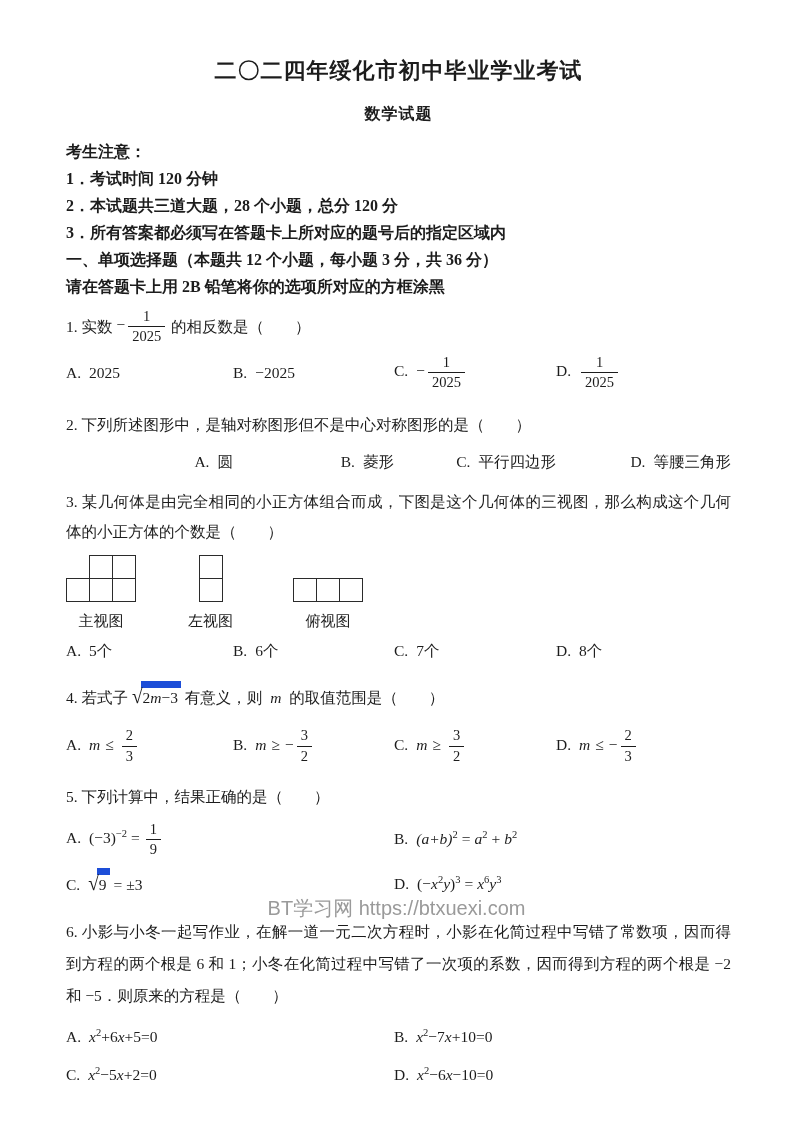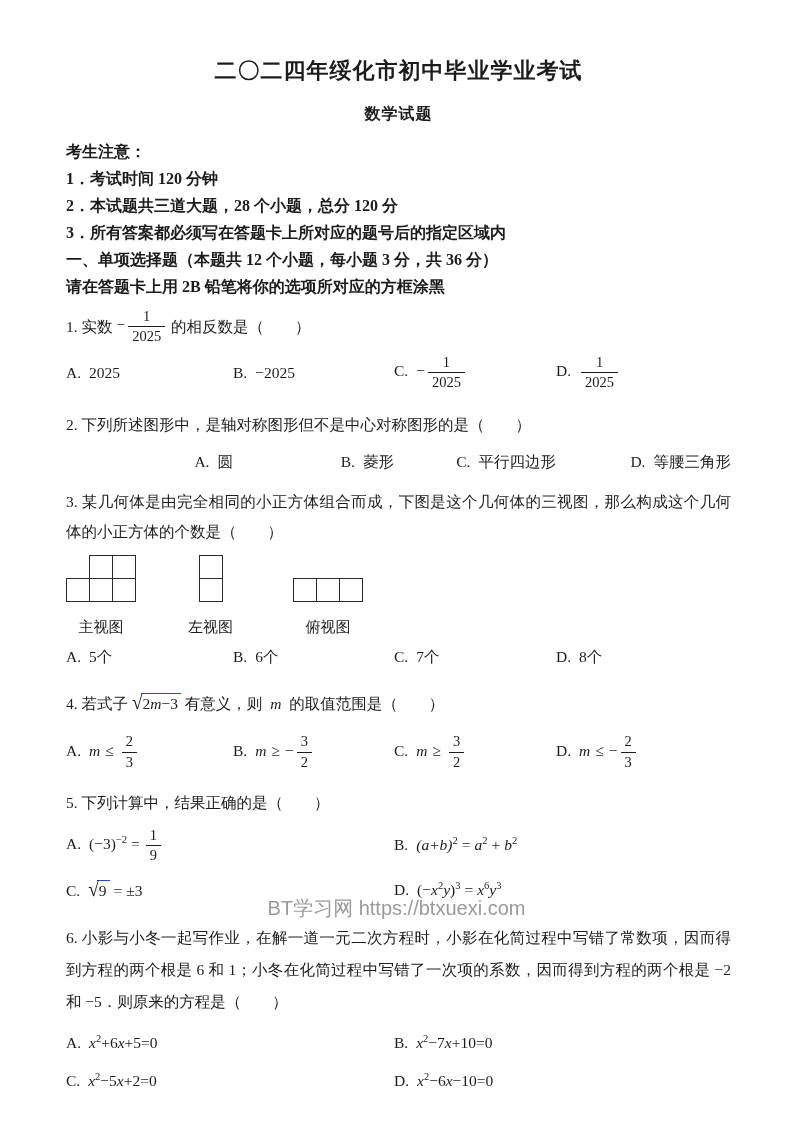--- a/index.html
+++ b/index.html
@@ -59,21 +59,21 @@
     margin: 0 2px;
   }
   .frac .num { display: block; padding: 0 4px 1px; border-bottom: 1px solid #1c1c1c; }
   .frac .den { display: block; padding: 1px 4px 0; }
   .raised { vertical-align: 2px; }
   .sign { margin-right: 1px; }
   .rel { margin: 0 5px; }
   .sp { margin: 0 4px; }
   .sqrt { white-space: nowrap; }
   .sqrt .sym { display: inline-block; font-size: 1.25em; transform: scaleY(1.05); margin-right: -2px; }
-  .sqrt .rad { border-top: 1px solid #1d4ed8; padding: 1px 3px 0 2px; }
+  .sqrt .rad { border-top: 7px solid #1d4ed8; padding: 1px 3px 0 2px; }
   
   .q1stem { margin-top: 8px; }
   .q1opts { margin-top: 4px; min-height: 46px; }
   .q2stem { margin-top: 14px; }
   .q2opts { margin-top: 12px; text-align: right; }
   .q3stem { margin-top: 14px; }
   .q3opts { margin-top: 10px; }
   .q4stem { margin-top: 16px; }
   .q4opts { margin-top: 6px; min-height: 48px; }
   .q5stem { margin-top: 12px; }
@@ -93,21 +93,21 @@
   .frow { display: block; height: 24px; white-space: nowrap; }
   .frow + .frow { margin-top: -1px; }
   .frow.offset { padding-left: 23px; }
   .cell {
     display: inline-block; box-sizing: border-box;
     width: 24px; height: 24px;
     border: 1px solid #2b2b2b;
     background: #fff;
   }
   .cell + .cell { margin-left: -1px; }
-  .figlabel { font-size: 15px; margin-top: 16px; }
+  .figlabel { font-size: 15px; margin-top: 10px; }
   
   .watermark {
     position: absolute;
     left: 50%; transform: translateX(-50%);
     bottom: 22px;
     font-family: "Liberation Sans", "DejaVu Sans", sans-serif;
     font-size: 20px;
     color: #9a9a9a;
     white-space: nowrap;
   }

